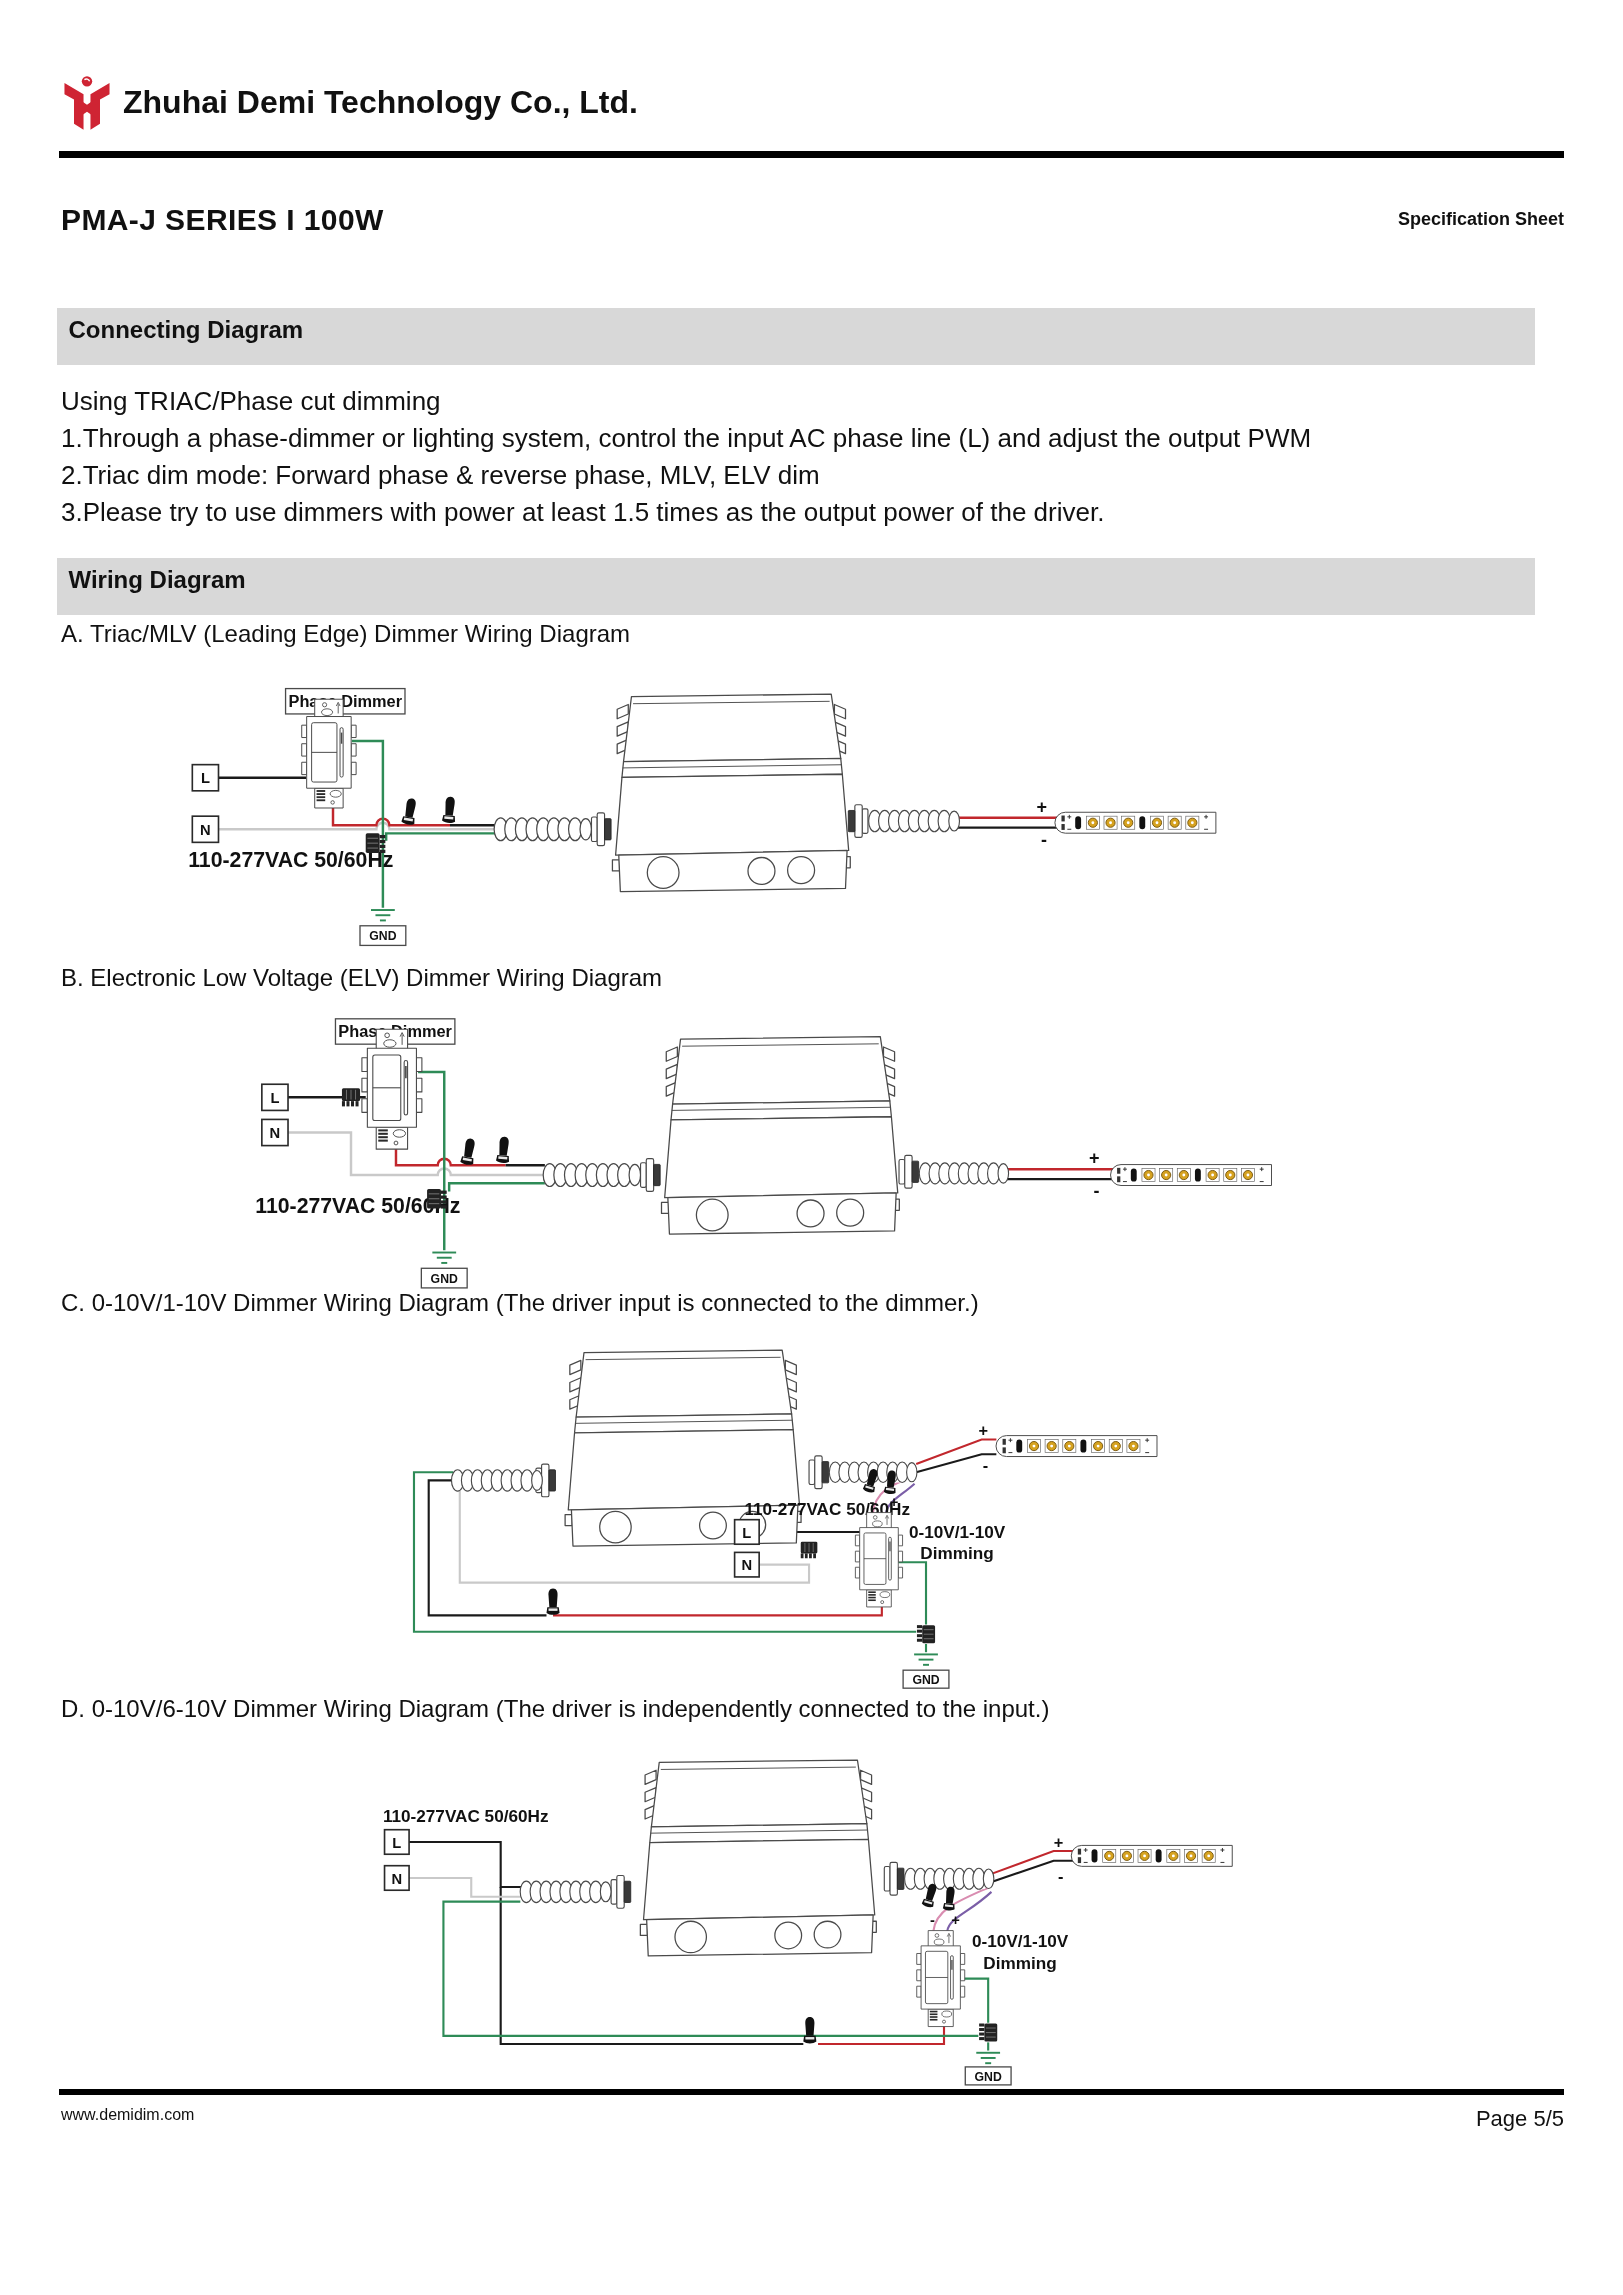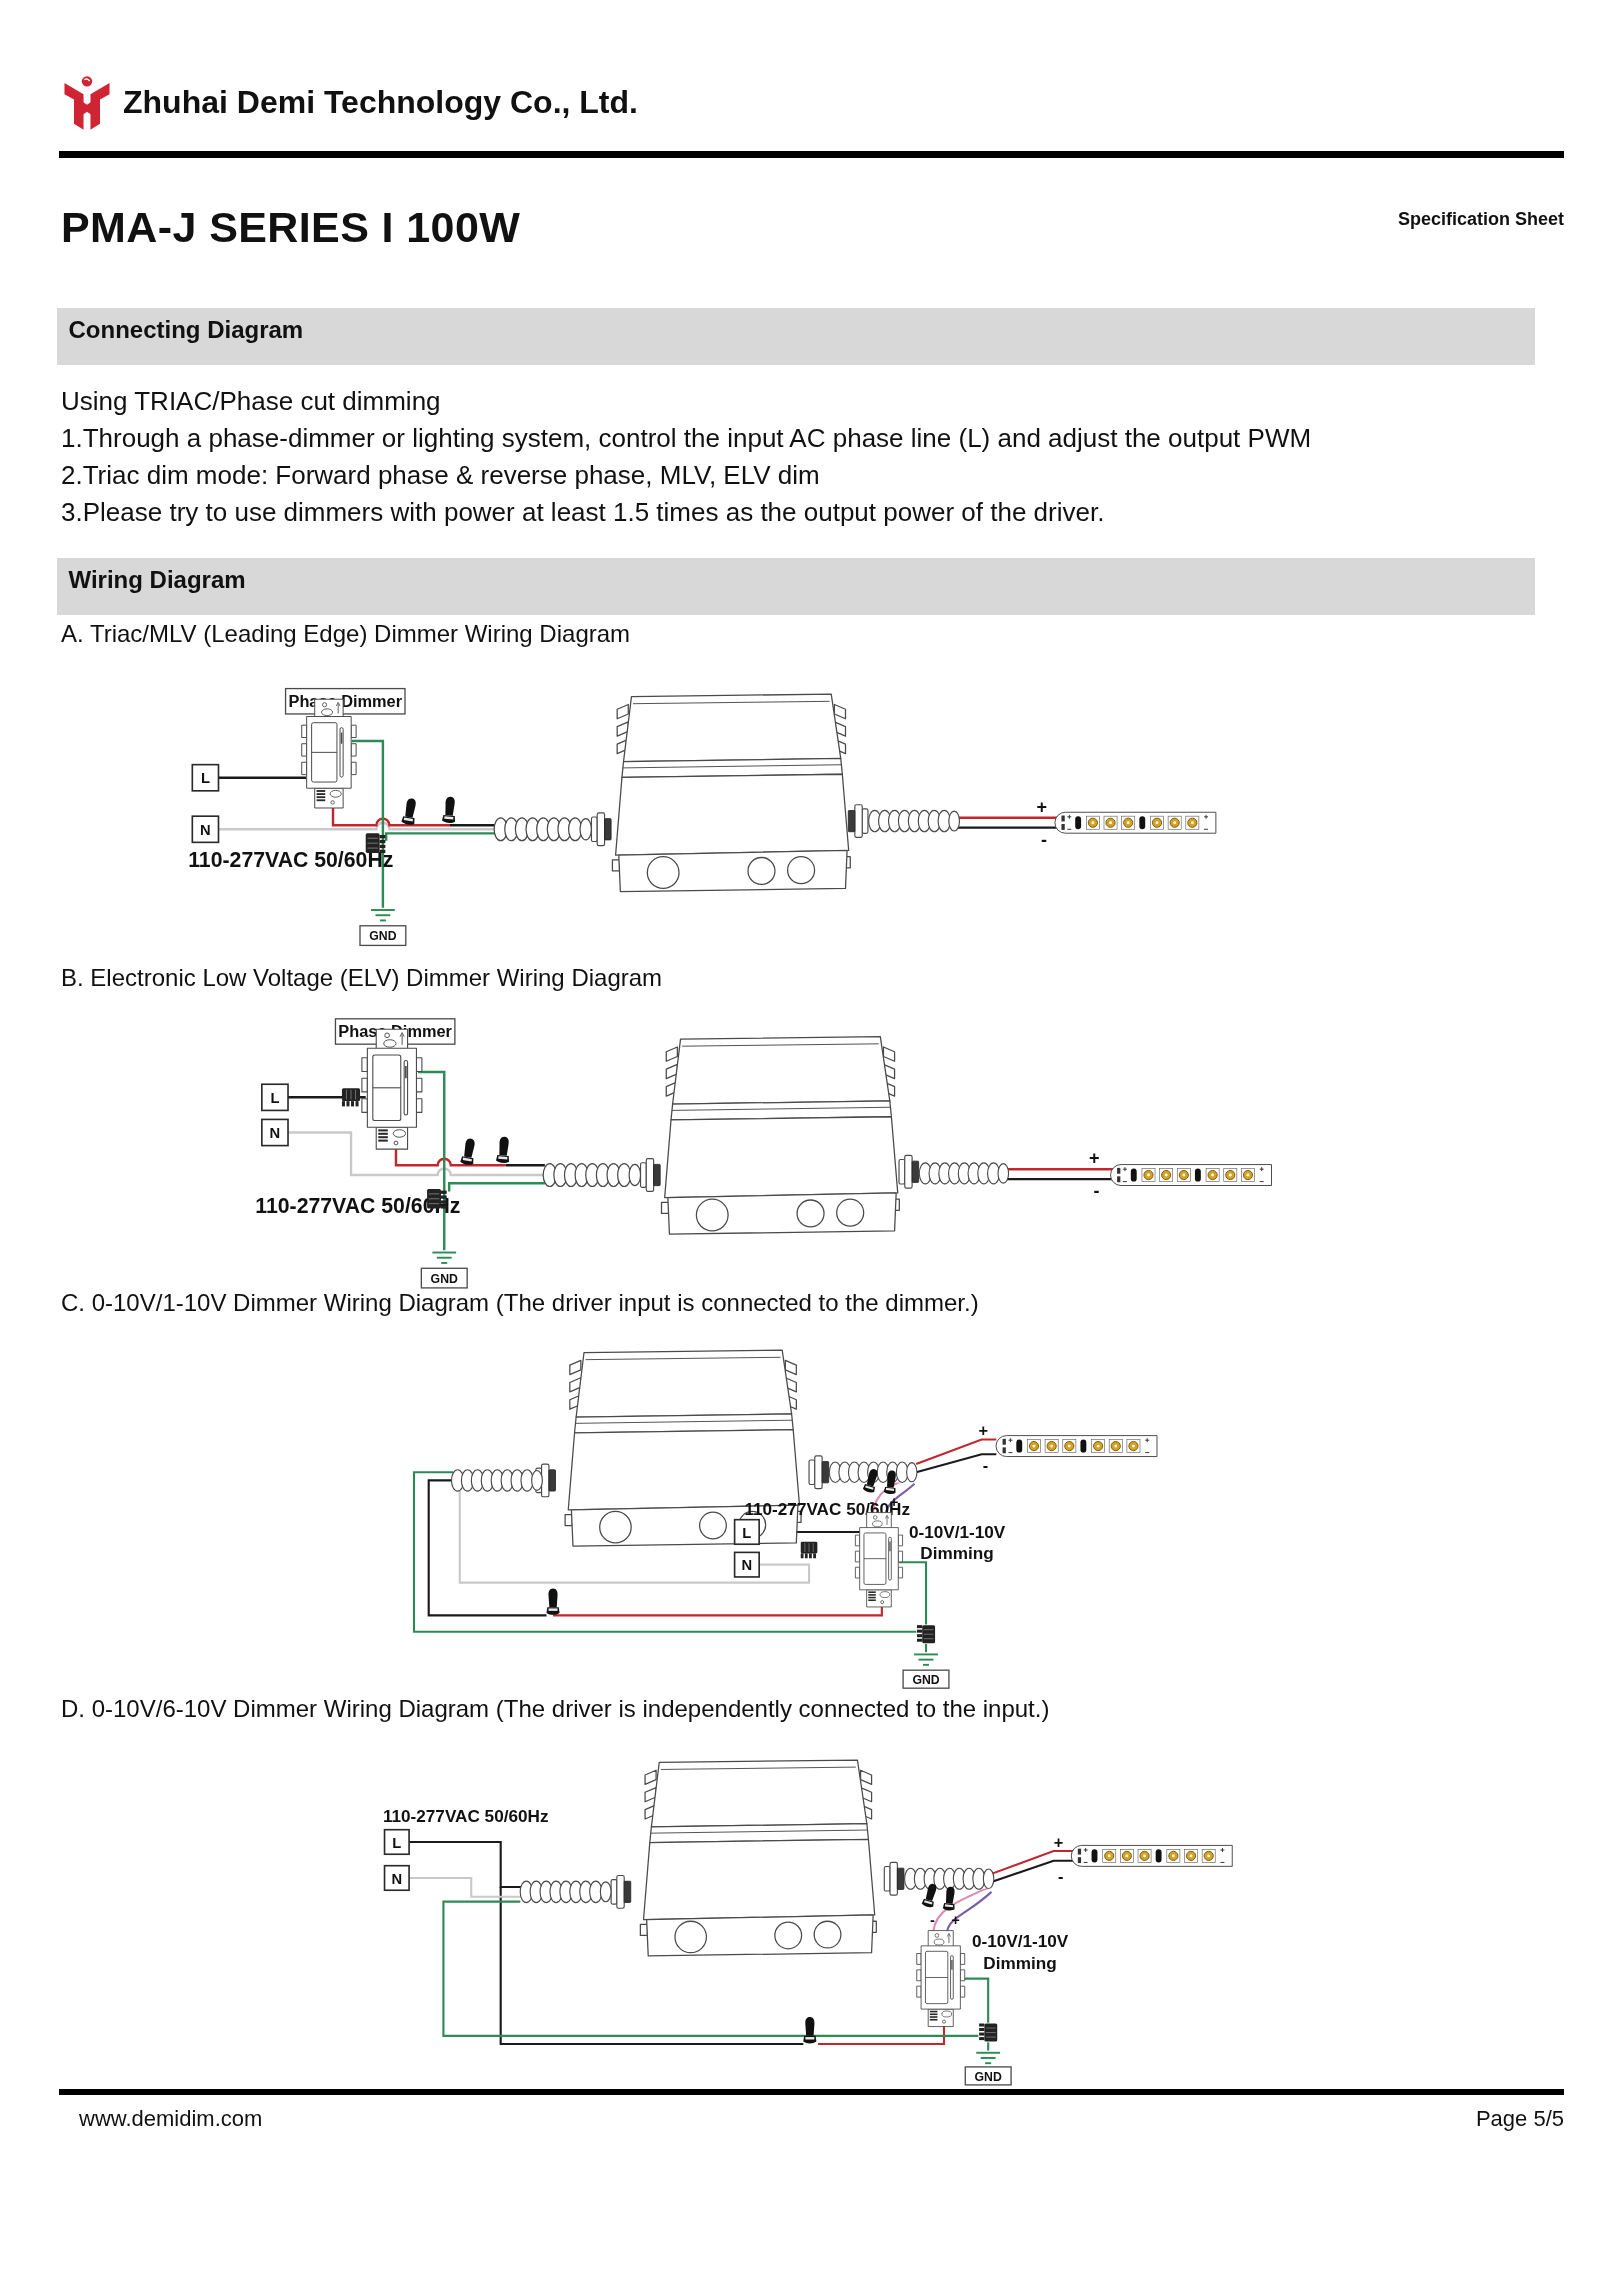--- a/index.html
+++ b/index.html
@@ -1,32 +1,32 @@
 <!DOCTYPE html>
 <html style="font-size:13px"><head>
 <meta charset="utf-8">
 <style>
   html,body{margin:0;padding:0;background:#fff;}
   body{font-family:"Liberation Sans", sans-serif;color:#111;}
   .page{position:relative;width:1623px;height:2295px;background:#fff;overflow:hidden;}
   .abs{position:absolute;}
   .company-name{left:123px;top:84px;font-size:32px;font-weight:bold;}
   .header-rule{left:59px;top:151px;width:1505px;height:6.5px;background:#000;}
-  .product-title{left:61px;top:203px;font-size:43px;font-weight:bold;letter-spacing:0.4px;}
+  .product-title{left:61px;top:203px;font-size:30px;font-weight:bold;letter-spacing:0.4px;}
   .doc-type{top:209px;right:59px;font-size:18px;font-weight:bold;}
   .section-bar{left:57px;width:1478px;height:57px;background:#d8d8d8;font-size:24px;font-weight:bold;line-height:43px;padding-left:11.5px;box-sizing:border-box;}
   .bar-connecting{top:308px;}
   .bar-wiring{top:558px;}
   .notes{left:61px;top:383px;font-size:26px;line-height:37px;}
   .diag-heading{left:61px;font-size:24px;}
   .h-a{top:620px;text-align:center;} .h-b{top:964px;} .h-c{top:1289px;} .h-d{top:1695px;}
   .svg-a{left:59px;top:664px;} .svg-b{left:59px;top:1008px;}
   .svg-c{left:59px;top:1333px;} .svg-d{left:59px;top:1733px;}
   .footer-rule{left:59px;top:2089px;width:1505px;height:5.7px;background:#000;}
-  .footer-site{left:79px;top:2106px;font-size:22px;}
+  .footer-site{left:61px;top:2106px;font-size:16px;}
   .footer-page{right:59px;top:2106px;font-size:22px;}
   
   svg text{font-family:"Liberation Sans", sans-serif;}
   .wire{fill:none;stroke-linecap:butt;}
   .w-live{stroke:#1a1a1a;stroke-width:3;}
   .w-neu{stroke:#c9c9c9;stroke-width:3;}
   .w-red{stroke:#c1272d;stroke-width:3;}
   .w-grn{stroke:#2e8b57;stroke-width:3;}
   .w-thin{stroke-width:2.6;}
   .w-pink{stroke:#d98cb0;stroke-width:2.6;}

